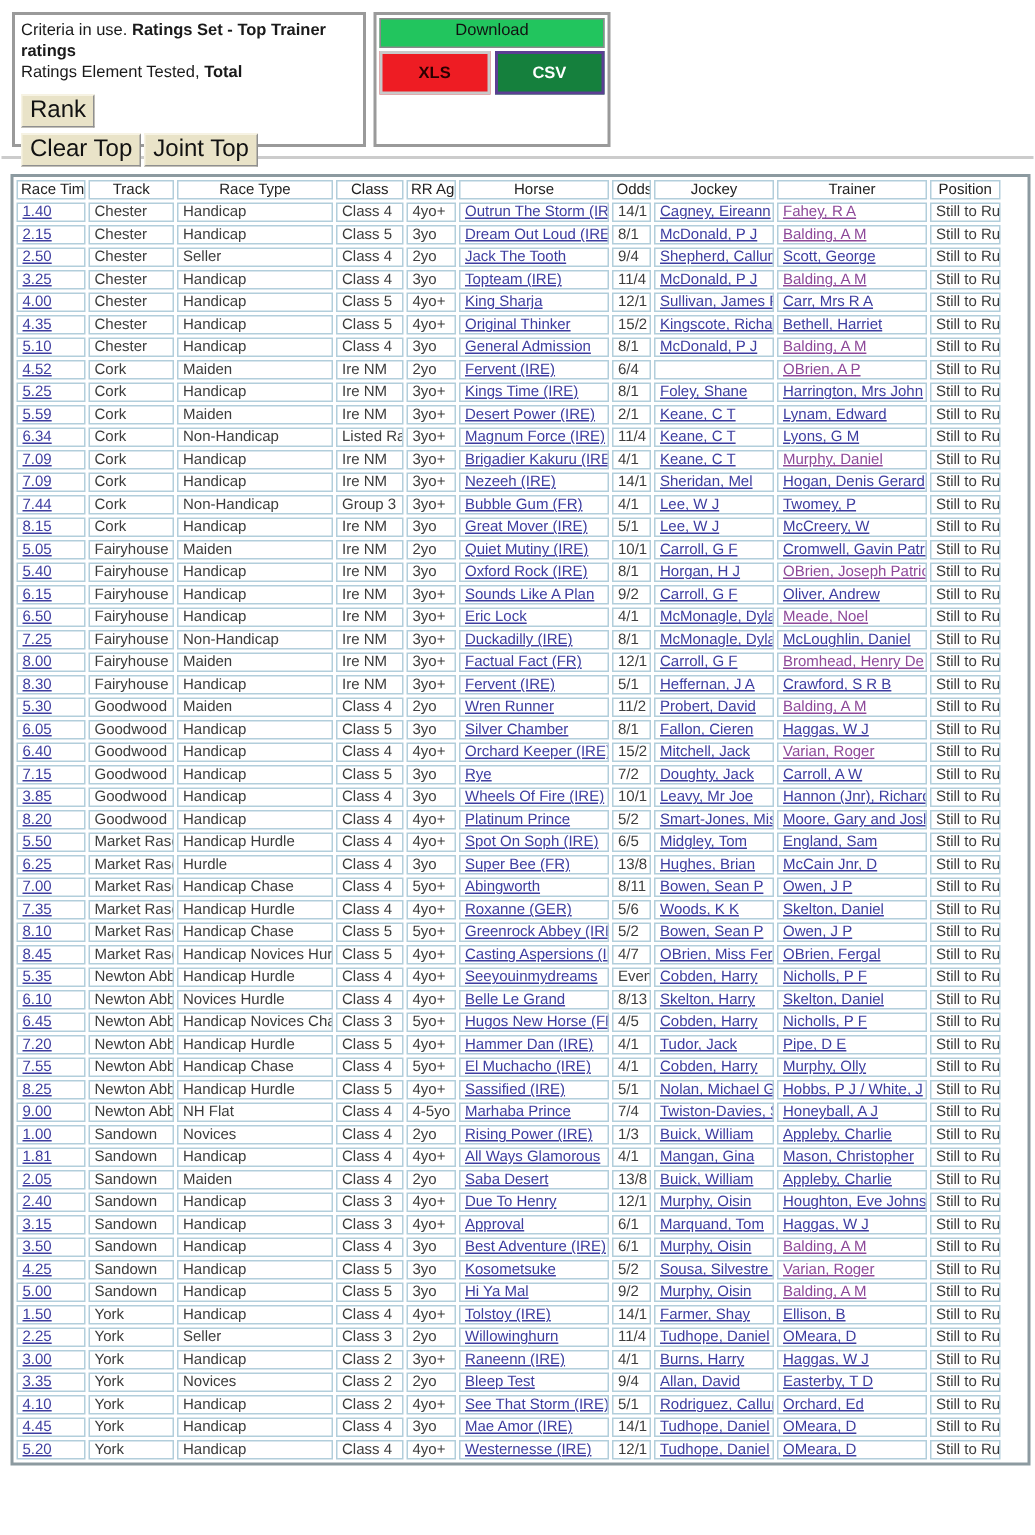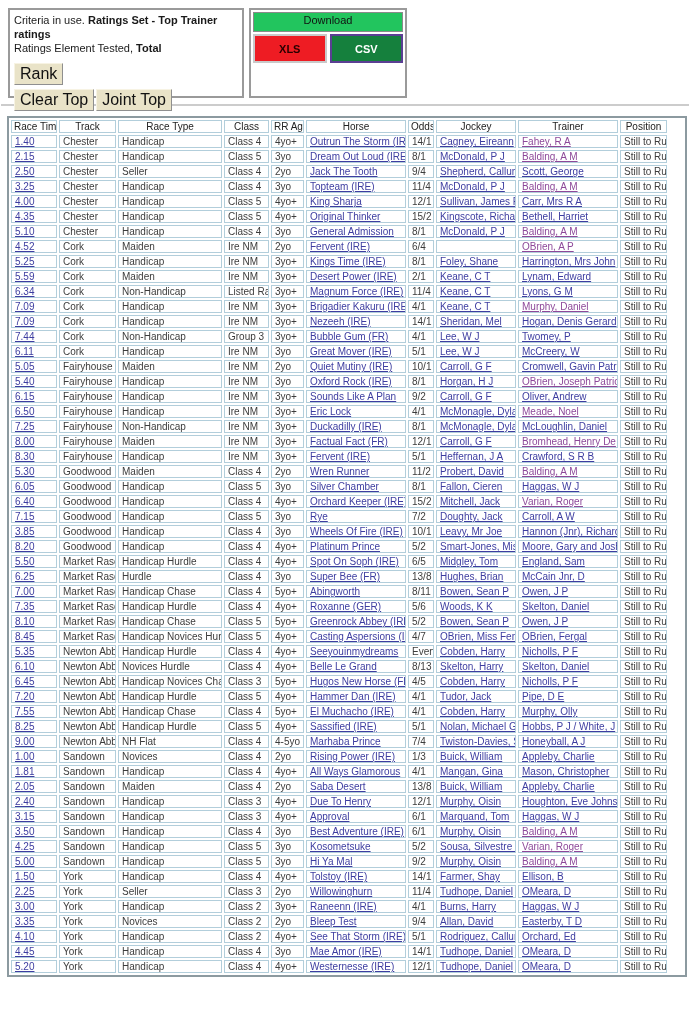--- a/index.html
+++ b/index.html
@@ -284,21 +284,21 @@
           <td>Non-Handicap</td>
           <td>Group 3</td>
           <td>3yo+</td>
           <td><a>Bubble Gum (FR)</a></td>
           <td>4/1</td>
           <td><a>Lee, W J</a></td>
           <td><a>Twomey, P</a></td>
           <td>Still to Run</td>
         </tr>
         <tr>
-          <td><a>6.11</a></td>
+          <td><a>8.15</a></td>
           <td>Cork</td>
           <td>Handicap</td>
           <td>Ire NM</td>
           <td>3yo</td>
           <td><a>Great Mover (IRE)</a></td>
           <td>5/1</td>
           <td><a>Lee, W J</a></td>
           <td><a>McCreery, W</a></td>
           <td>Still to Run</td>
         </tr>

